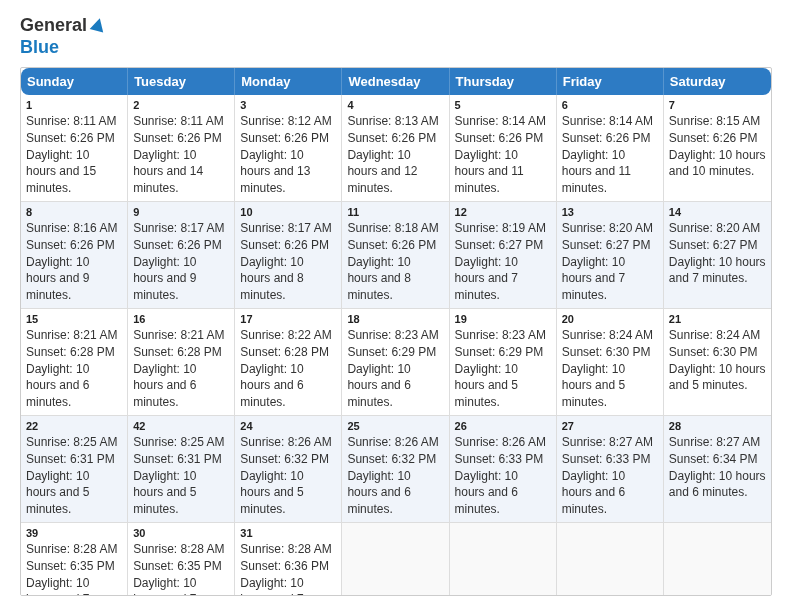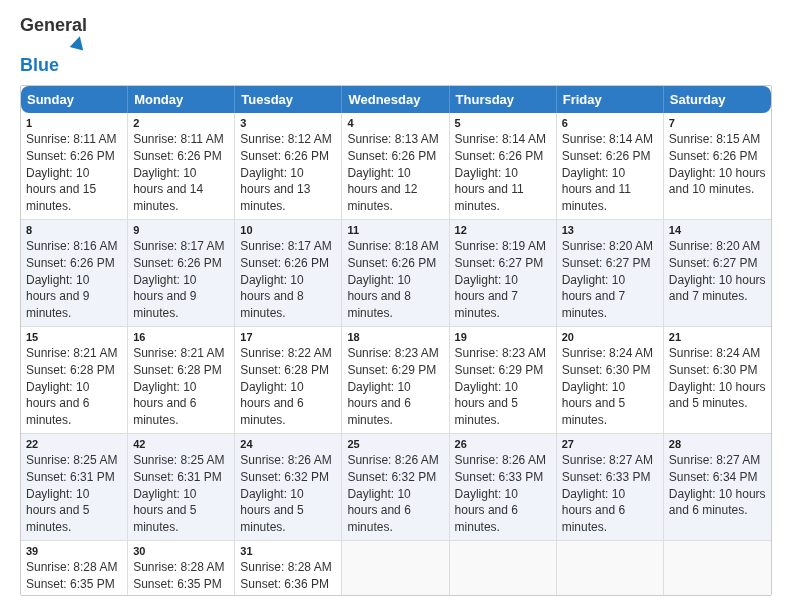--- a/index.html
+++ b/index.html
@@ -35,22 +35,21 @@
       line-height: 1;
     }
     .logo-blue {
       font-size: 18px;
       font-weight: bold;
       color: #1a7abf;
       line-height: 1;
     }
     .logo-row {
       display: flex;
-      align-items: flex-end;
-      flex-direction: column;
+      align-items: flex-start;
     }
     .title-block {
       text-align: right;
     }
     .title-month {
       font-size: 32px;
       font-weight: bold;
       color: #222;
       line-height: 1.1;
     }
@@ -134,22 +133,22 @@
     </div>
     <div class="title-block">
       <div class="title-month"></div>
       <div class="title-location"></div>
     </div>
   </div>
 
   <div class="calendar">
     <div class="cal-header">
     <div class="cal-header-cell">Sunday</div>
+        <div class="cal-header-cell">Tuesday</div>
         <div class="cal-header-cell">Monday</div>
-        <div class="cal-header-cell">Tuesday</div>
         <div class="cal-header-cell">Wednesday</div>
         <div class="cal-header-cell">Thursday</div>
         <div class="cal-header-cell">Friday</div>
         <div class="cal-header-cell">Saturday</div>
       </div>
     <div class="cal-body">
     <div class="cal-row">
           <div class="cal-cell">
             <div class="day-num">1</div>
             <div class="day-info">Sunrise: 8:11 AM<br>Sunset: 6:26 PM<br>Daylight: 10 hours and 15 minutes.</div>

